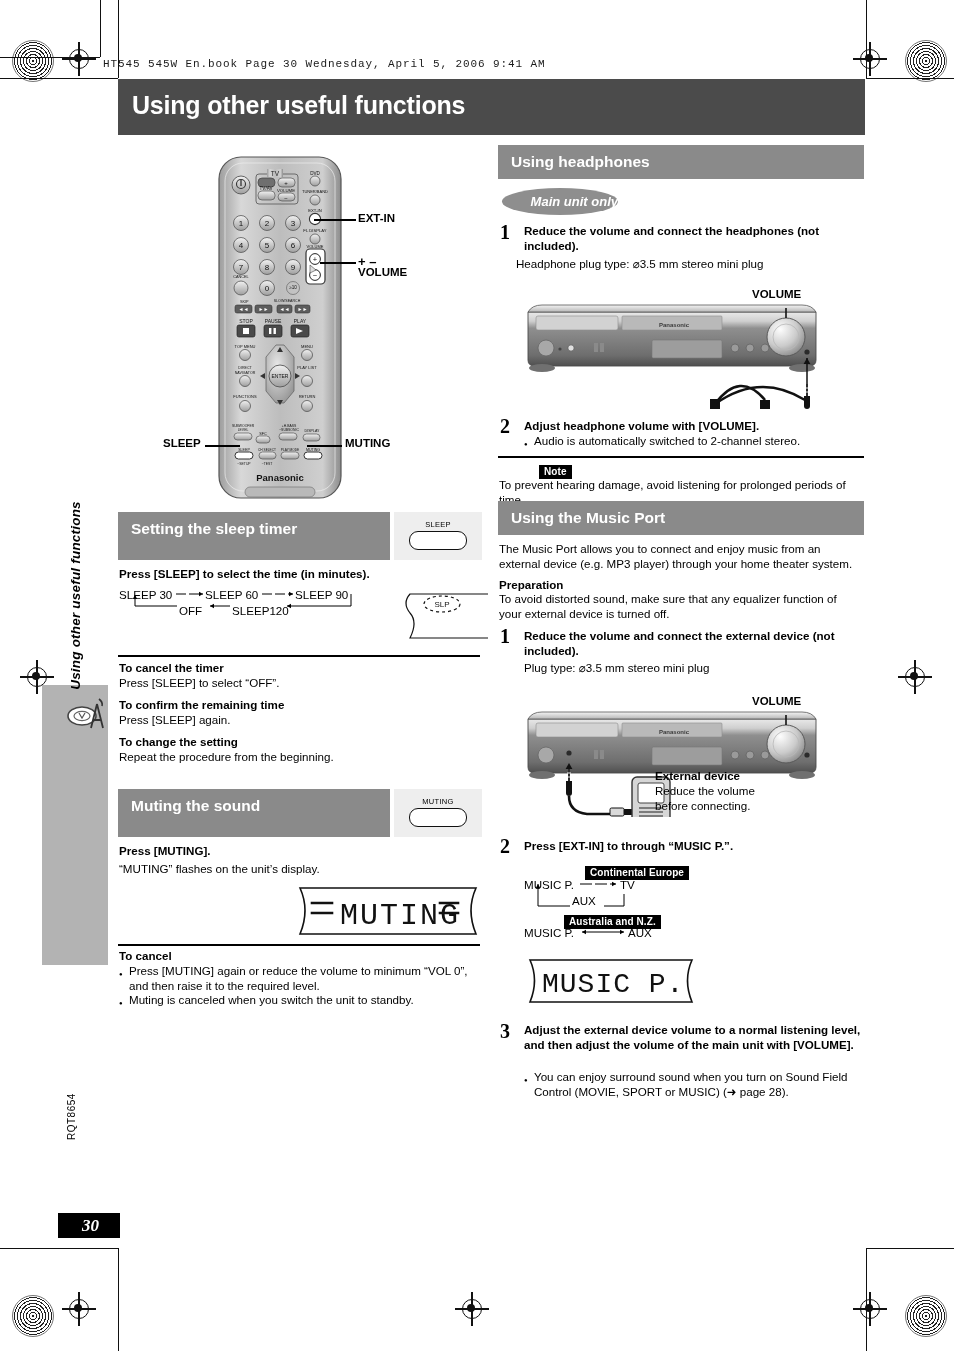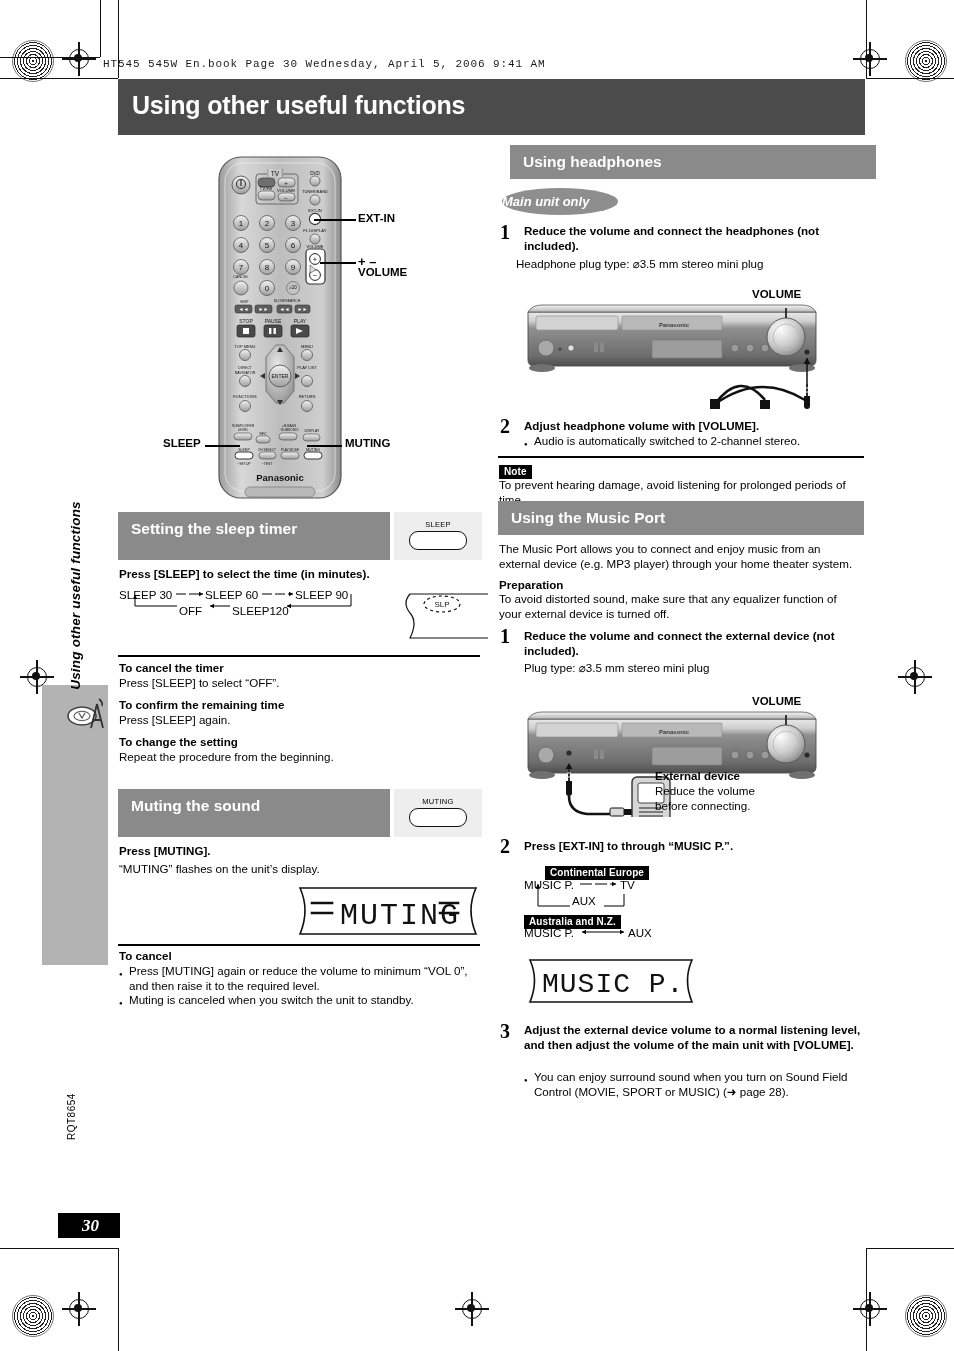--- a/index.html
+++ b/index.html
@@ -48,24 +48,24 @@
        width:56px;height:17px;border:1.4px solid #111;border-radius:9px;background:#fff;}
 
   
   .t{position:absolute;font-size:11.6px;line-height:15px;}
   .b{font-weight:bold;}
   .rule{position:absolute;background:#000;height:1.6px;}
   .num{position:absolute;font-size:20px;font-weight:bold;font-family:"Liberation Serif",serif;}
   .bullet{position:absolute;font-size:11.6px;line-height:15px;}
   .bullet:before{content:"\25CF";font-size:6px;position:absolute;left:-10px;top:4px;}
   .badge{display:inline-block;background:#000;color:#fff;font-size:10px;font-weight:bold;
-         padding:1px 5px 2px;letter-spacing:.1px;}
+         padding:1px 5px 2px;letter-spacing:.1px;margin-left:40px;}
   .oval{position:absolute;background:#8e8e8e;border-radius:50%;
         color:#fff;font-style:italic;font-weight:bold;font-size:13px;
-        display:flex;align-items:center;justify-content:flex-start;}
+        display:flex;align-items:center;justify-content:flex-end;}
 
   
   .lcd{position:absolute;}
   .pageno{position:absolute;left:58px;top:1213px;width:62px;height:25px;background:#000;}
   .pageno span{color:#fff;font-style:italic;font-weight:bold;font-size:17px;
         position:absolute;left:24px;top:3px;font-family:"Liberation Serif",serif;}
   .rqt{position:absolute;left:66px;top:1140px;font-size:10px;letter-spacing:.5px;
         transform:rotate(-90deg);transform-origin:left top;white-space:nowrap;}
 
   
@@ -357,21 +357,21 @@
     <g fill="#111" font-family="Liberation Mono, monospace" font-size="30" letter-spacing="2">
       <text x="52" y="44">MUTING</text>
     </g>
   </svg>
 
   <div class="rule" style="left:118px;top:944px;width:362px;"></div>
   <div class="t b" style="left:119px;top:948px;">To cancel</div>
   <div class="bullet" style="left:129px;top:963px;width:352px;">Press [MUTING] again or reduce the volume to minimum “VOL 0”, and then raise it to the required level.</div>
   <div class="bullet" style="left:129px;top:992px;width:352px;">Muting is canceled when you switch the unit to standby.</div>
 
-  <div class="sec" style="left:498px;top:145px;width:366px;height:34px;margin-left:12px;">
+  <div class="sec" style="left:498px;top:145px;width:366px;height:34px;">
     <h2 style="top:8px;">Using headphones</h2>
   </div>
   <div class="oval" style="left:502px;top:188px;width:116px;height:27px;">
     <span>Main unit only</span>
   </div>
 
   <div class="num" style="left:500px;top:221px;">1</div>
   <div class="t b" style="left:524px;top:223px;width:338px;">Reduce the volume and connect the headphones (not included).</div>
   <div class="t" style="left:516px;top:256px;width:338px;">Headphone plug type:  ⌀3.5 mm stereo mini plug</div>
 

